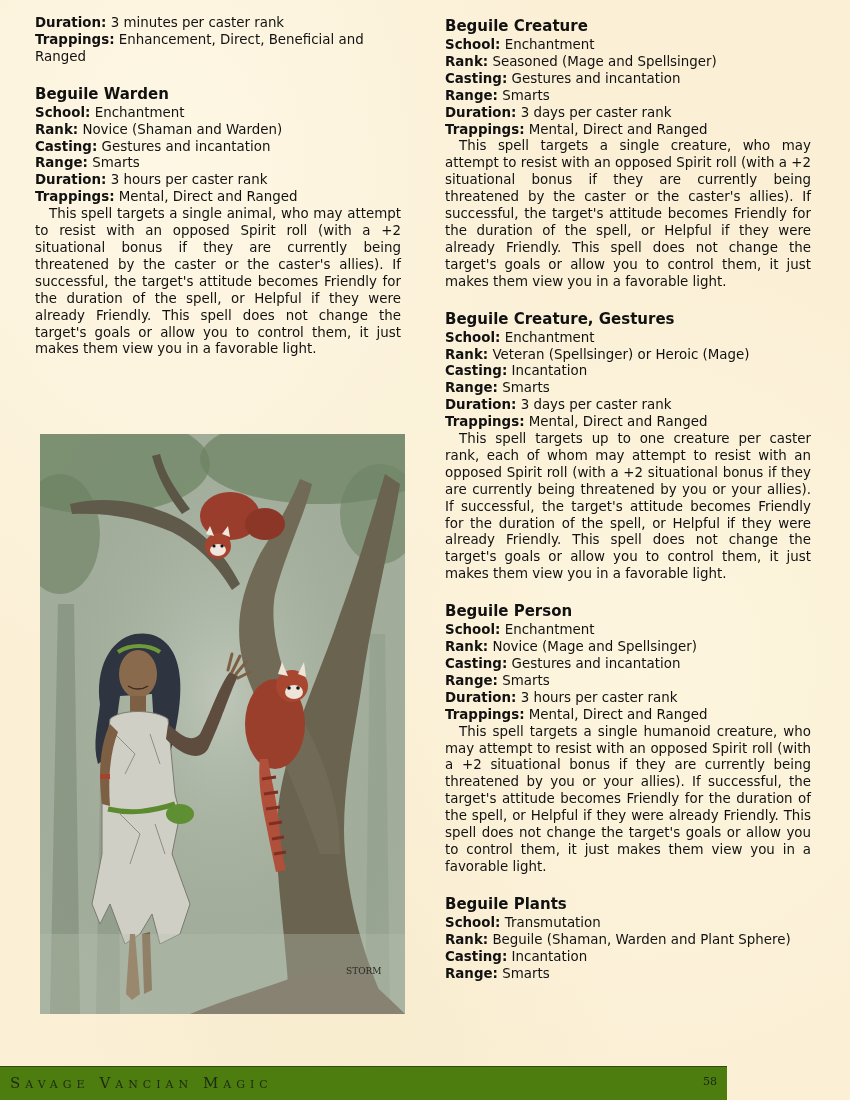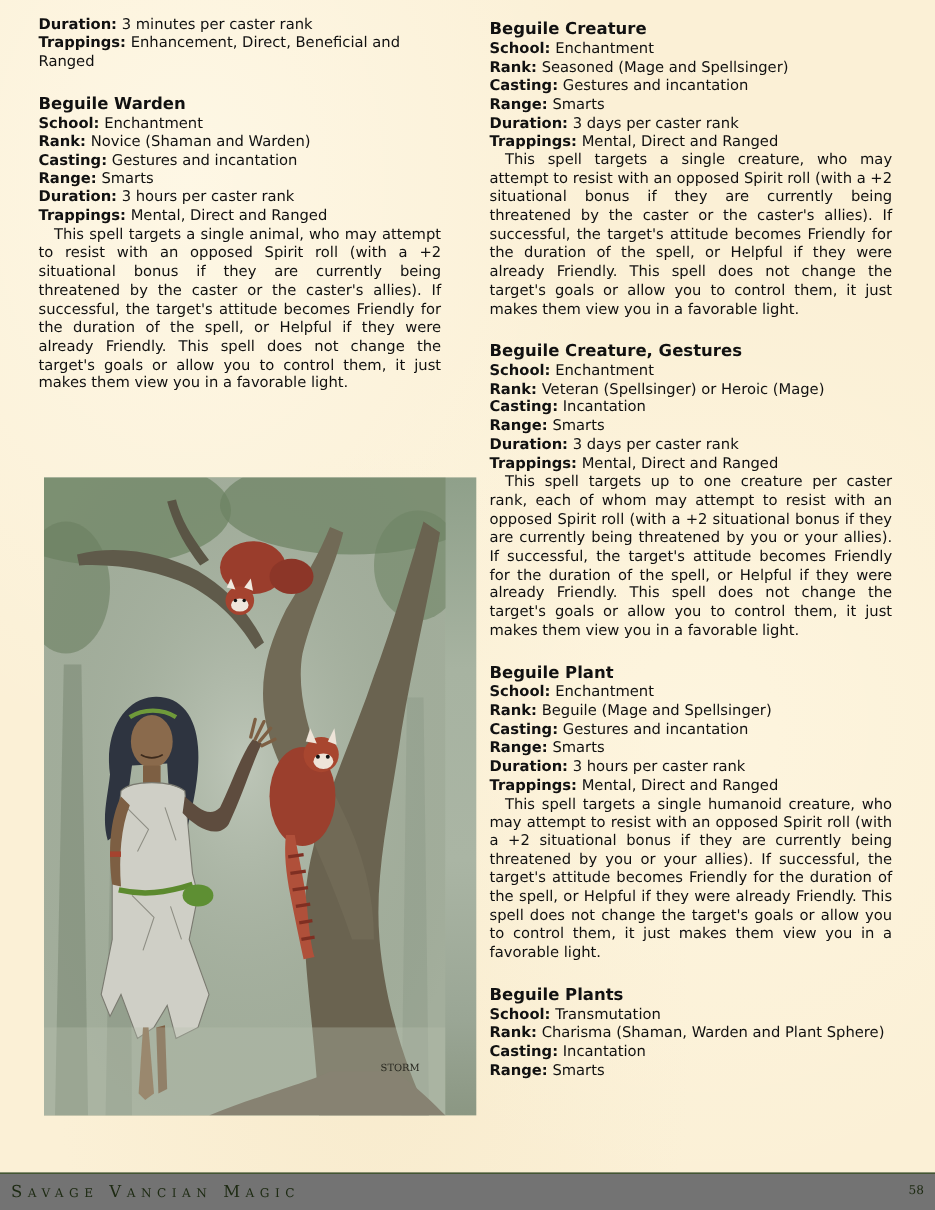--- a/index.html
+++ b/index.html
@@ -43,34 +43,34 @@
     .desc {
       text-align: justify;
       text-indent: 14px;
       margin: 0;
     }
 
     .illustration {
       position: absolute;
       left: 40px;
       top: 434px;
-      width: 393px;
+      width: 365px;
       height: 580px;
       overflow: hidden;
       background: linear-gradient(180deg, #8fa08a 0%, #a7b3a1 30%, #aab5a4 60%, #9aa695 85%, #8b9783 100%);
     }
     .illustration svg { display: block; }
 
     .footer {
       position: absolute;
       left: 0;
       top: 1066px;
-      width: 850px;
+      width: 727px;
       height: 34px;
-      background: #737373;
+      background: #4d7c0f;
       border-top: 1.5px solid #2f4a18;
       box-sizing: border-box;
     }
     .footer-title {
       position: absolute;
       left: 10px;
       top: 7px;
       font-family: "DejaVu Serif", serif;
       font-variant: small-caps;
       font-size: 15px;
@@ -199,34 +199,34 @@
     <p class="stat-line"><span class="stat-label">School:</span> <span>Enchantment</span></p>
     <p class="stat-line"><span class="stat-label">Rank:</span> <span>Veteran (Spellsinger) or Heroic (Mage)</span></p>
     <p class="stat-line"><span class="stat-label">Casting:</span> <span>Incantation</span></p>
     <p class="stat-line"><span class="stat-label">Range:</span> <span>Smarts</span></p>
     <p class="stat-line"><span class="stat-label">Duration:</span> <span>3 days per caster rank</span></p>
     <p class="stat-line"><span class="stat-label">Trappings:</span> <span>Mental, Direct and Ranged</span></p>
     <p class="desc">This spell targets up to one creature per caster rank, each of whom may attempt to resist with an opposed Spirit roll (with a +2 situational bonus if they are currently being threatened by you or your allies). If successful, the target's attitude becomes Friendly for the duration of the spell, or Helpful if they were already Friendly. This spell does not change the target's goals or allow you to control them, it just makes them view you in a favorable light.</p>
   </div>
 
   <div class="spell">
-    <h2 class="spell-title">Beguile Plant</h2>
-    <p class="stat-line"><span class="stat-label">School:</span> <span>Enchantment</span></p>
-    <p class="stat-line"><span class="stat-label">Rank:</span> <span>Beguile (Mage and Spellsinger)</span></p>
+    <h2 class="spell-title">Beguile Person</h2>
+    <p class="stat-line"><span class="stat-label">School:</span> <span>Enchantment</span></p>
+    <p class="stat-line"><span class="stat-label">Rank:</span> <span>Novice (Mage and Spellsinger)</span></p>
     <p class="stat-line"><span class="stat-label">Casting:</span> <span>Gestures and incantation</span></p>
     <p class="stat-line"><span class="stat-label">Range:</span> <span>Smarts</span></p>
     <p class="stat-line"><span class="stat-label">Duration:</span> <span>3 hours per caster rank</span></p>
     <p class="stat-line"><span class="stat-label">Trappings:</span> <span>Mental, Direct and Ranged</span></p>
     <p class="desc">This spell targets a single humanoid creature, who may attempt to resist with an opposed Spirit roll (with a +2 situational bonus if they are currently being threatened by you or your allies). If successful, the target's attitude becomes Friendly for the duration of the spell, or Helpful if they were already Friendly. This spell does not change the target's goals or allow you to control them, it just makes them view you in a favorable light.</p>
   </div>
 
   <div class="spell">
     <h2 class="spell-title">Beguile Plants</h2>
     <p class="stat-line"><span class="stat-label">School:</span> <span>Transmutation</span></p>
-    <p class="stat-line"><span class="stat-label">Rank:</span> <span>Charisma (Shaman, Warden and Plant Sphere)</span></p>
+    <p class="stat-line"><span class="stat-label">Rank:</span> <span>Beguile (Shaman, Warden and Plant Sphere)</span></p>
     <p class="stat-line"><span class="stat-label">Casting:</span> <span>Incantation</span></p>
     <p class="stat-line"><span class="stat-label">Range:</span> <span>Smarts</span></p>
   </div>
 </div>
 
 <div class="footer">
   <span class="footer-title">Savage Vancian Magic</span>
   <span class="footer-page">58</span>
 </div>
 

